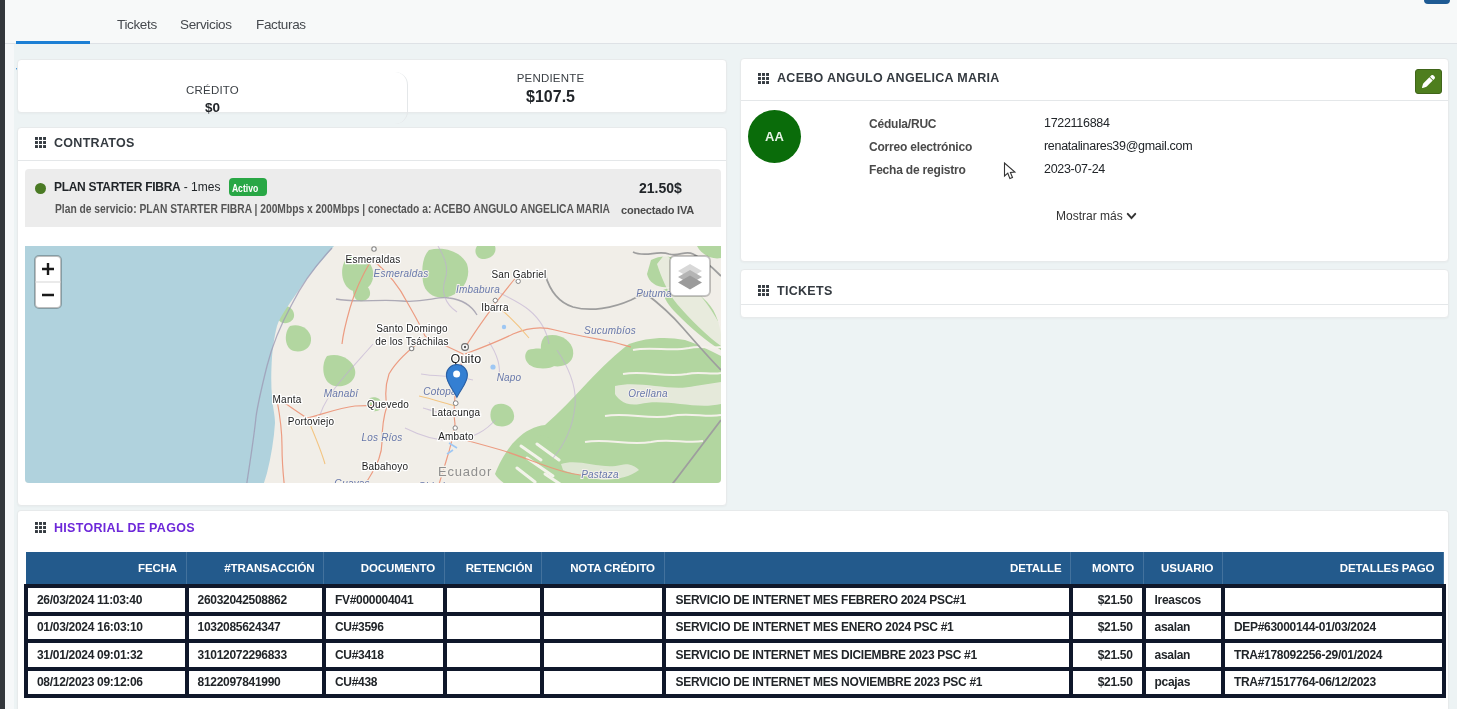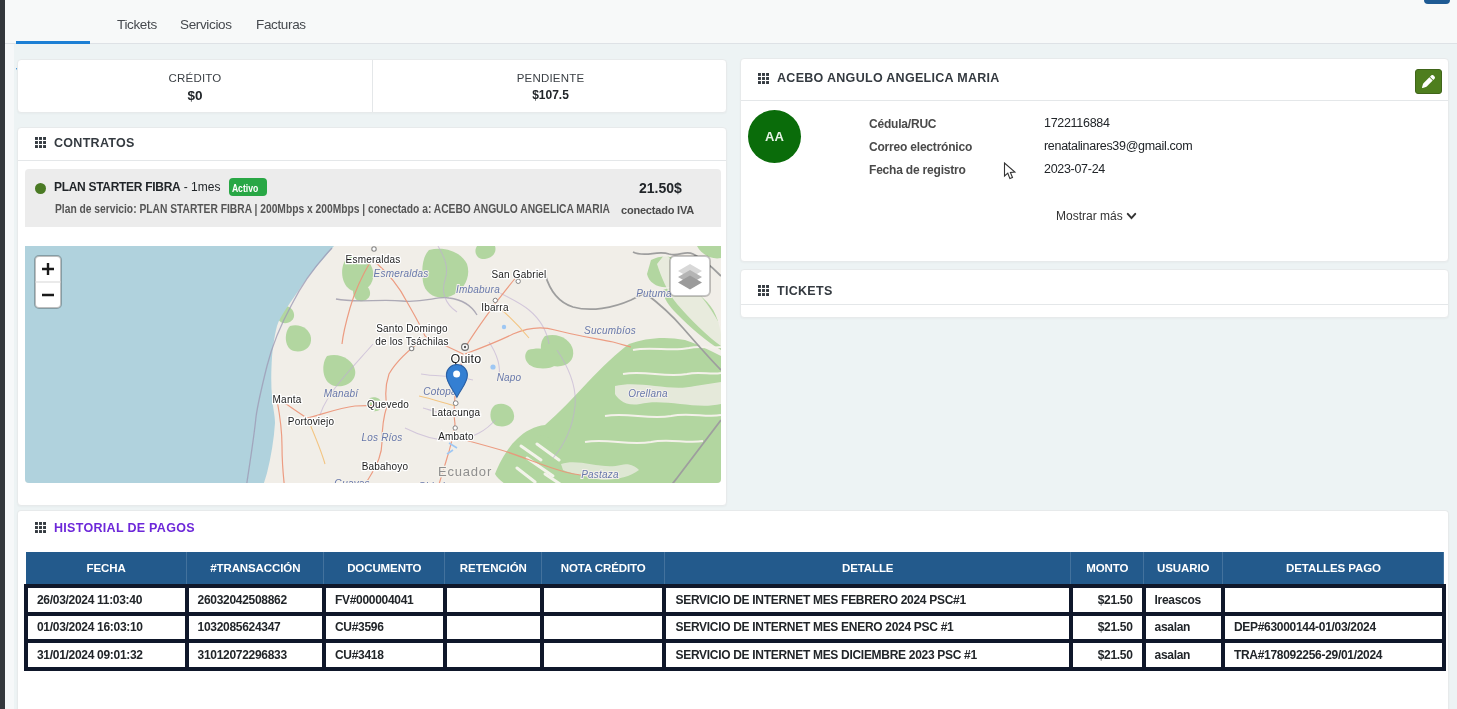--- a/index.html
+++ b/index.html
@@ -9,43 +9,43 @@
 .cardhead { display:flex; align-items:center; border-bottom:1px solid #e4e7e9; font-weight:bold; color:#343a40; font-size:12.5px; letter-spacing:0.3px; padding-left:17px; padding-bottom:3px; }
 .tabs { position:absolute; left:5px; top:0; width:1452px; height:44px; border-bottom:1px solid #dee2e6; background:#f7f9f9; }
 .tab { position:absolute; top:17px; font-size:13.5px; letter-spacing:-0.35px; color:#45494e; }
 .tab.active { color:#1b7fd4; }
 .tabline { position:absolute; left:11px; top:41px; width:74px; height:3px; background:#1b7fd4; }
 .topbtn { position:absolute; left:1424px; top:-7px; width:26px; height:11px; background:#1e5b94; border-radius:4px; }
 .lbl { position:absolute; font-size:12px; letter-spacing:-0.2px; font-weight:bold; color:#4a4a4a; }
 .val { position:absolute; font-size:12.5px; letter-spacing:-0.3px; color:#212529; }
 td.c { border:4px solid #0f172a; padding:0 9px; height:27.5px; letter-spacing:-0.3px;font-weight:bold; }
 td.r { text-align:right; }
-th.h { text-align:center; padding:0 9px; height:34px; font-size:11.5px; letter-spacing:-0.1px; border-right:1px solid rgba(255,255,255,0.15); }
+th.h { text-align:right; padding:0 9px; height:34px; font-size:11.5px; letter-spacing:-0.1px; border-right:1px solid rgba(255,255,255,0.15); }
 </style>
 </head>
 <body>
 <div class="sidebar"></div>
 <div style="position:absolute; left:5px; top:0; width:9px; height:709px; background:#f6f8f9;"></div>
 <div class="tabs">
   <span class="tab active" style="left:11px;margin-top:48px;">Vista General</span>
   <span class="tab" style="left:112px;">Tickets</span>
   <span class="tab" style="left:175px;">Servicios</span>
   <span class="tab" style="left:251px;">Facturas</span>
   <div class="tabline"></div>
 </div>
 <div class="topbtn"></div>
 
 <div class="card" id="credit" style="left:17px; top:59px; width:710px; height:54px;">
-  <div style="position:absolute; left:0; top:0; width:355px; height:100%; border-right:1px solid #e4e7e9; text-align:center;">
+  <div style="position:absolute; left:0; top:12px; width:390px; height:100%; border-right:1px solid #e4e7e9; text-align:center;border-radius:13px;">
     <div style="margin-top:12px; font-size:11.5px; color:#3a3f44; letter-spacing:0.2px;">CRÉDITO</div>
     <div style="margin-top:4px; font-size:13.5px; font-weight:bold; color:#212529;">$0</div>
   </div>
   <div style="position:absolute; left:355px; top:0; width:355px; height:100%; text-align:center;">
     <div style="margin-top:12px; font-size:11.5px; color:#3a3f44; letter-spacing:0.2px;">PENDIENTE</div>
-    <div style="margin-top:4px; font-size:12px; font-weight:bold; color:#212529;">$107.5</div>
+    <div style="margin-top:4px; font-size:16px; font-weight:bold; color:#212529;">$107.5</div>
   </div>
 </div>
 
 <div class="card" id="contratos" style="left:17px; top:127px; width:710px; height:379px;">
   <div class="cardhead" style="height:33px;"><svg width="11" height="11" viewBox="0 0 12 12" style="margin-right:8px;">
         <g fill="#343a40">
           <rect x="0" y="0" width="3.2" height="3.2"></rect>
           <rect x="4.4" y="0" width="3.2" height="3.2"></rect>
           <rect x="8.8" y="0" width="3.2" height="3.2"></rect>
           <rect x="0" y="4.4" width="3.2" height="3.2"></rect>
@@ -339,15 +339,26 @@
         <td class="c">31/01/2024 09:01:32</td>
           <td class="c">31012072296833</td>
           <td class="c">CU#3418</td>
           <td class="c"></td>
           <td class="c"></td>
           <td class="c">SERVICIO DE INTERNET MES DICIEMBRE 2023 PSC #1</td>
           <td class="c r">$21.50</td>
           <td class="c">asalan</td>
           <td class="c">TRA#178092256-29/01/2024</td>
       </tr>
+      <tr>
+        <td class="c">08/12/2023 09:12:06</td>
+          <td class="c">8122097841990</td>
+          <td class="c">CU#438</td>
+          <td class="c"></td>
+          <td class="c"></td>
+          <td class="c">SERVICIO DE INTERNET MES NOVIEMBRE 2023 PSC #1</td>
+          <td class="c r">$21.50</td>
+          <td class="c">pcajas</td>
+          <td class="c">TRA#71517764-06/12/2023</td>
+      </tr>
     </tbody>
   </table>
 </div>
 
 </body></html>

